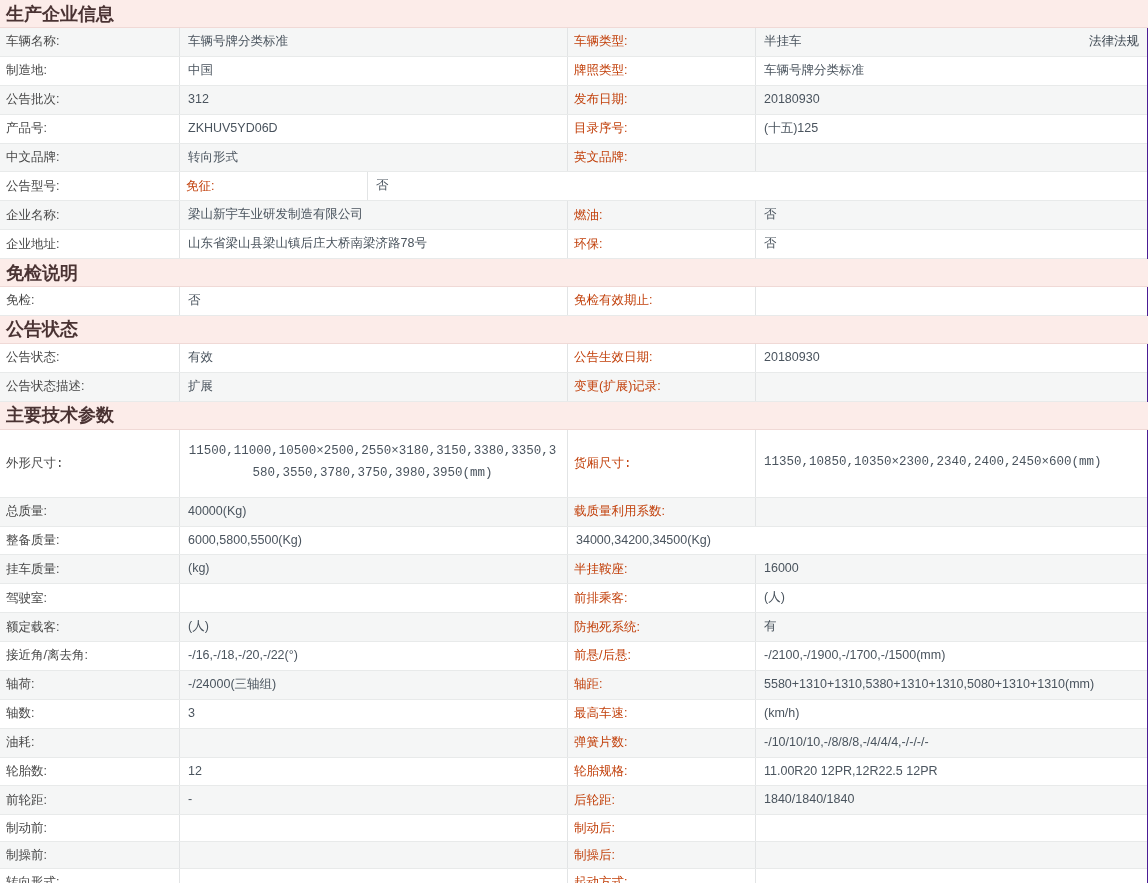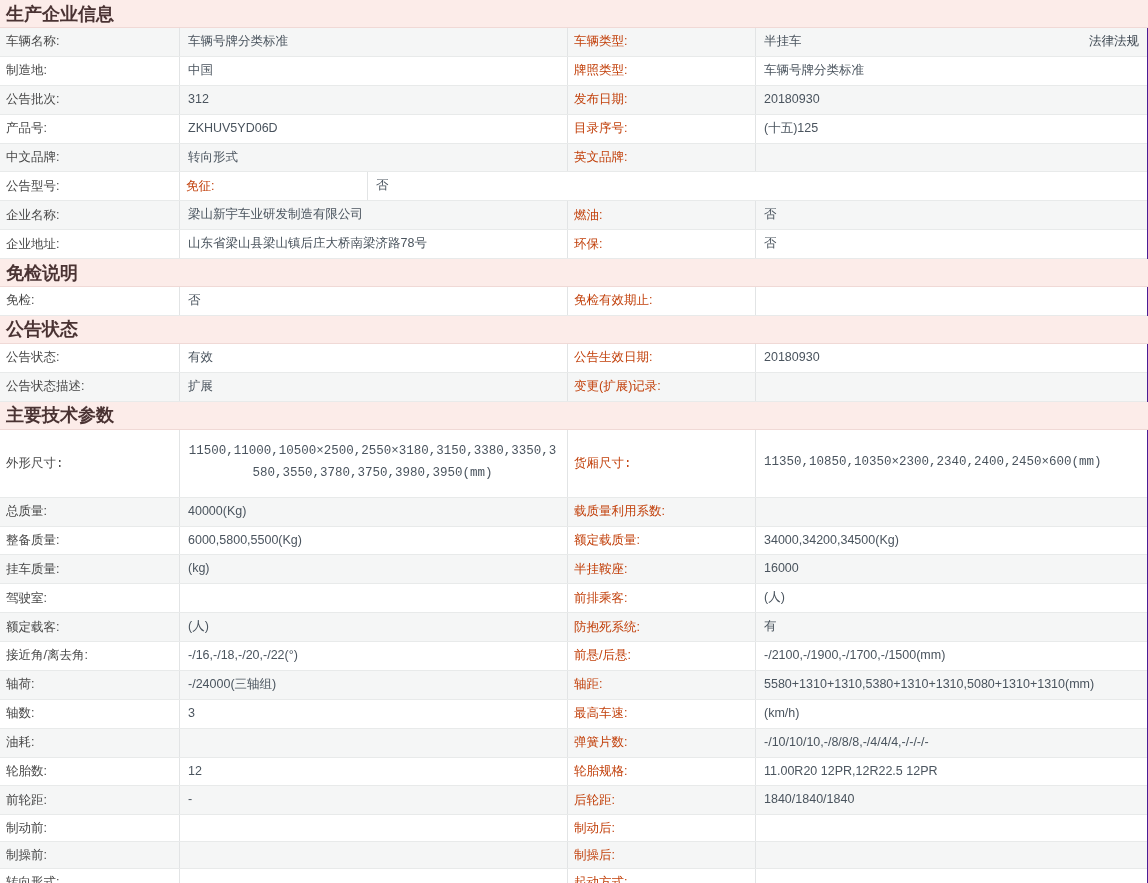--- a/index.html
+++ b/index.html
@@ -164,21 +164,20 @@
           <div class="cell lbl1">总质量:</div>
           <div class="cell val1">40000(Kg)</div>
           <div class="cell lbl2">载质量利用系数:</div>
           <div class="cell val2">
             <span class="vtext"></span>
           </div>
         </div>
         <div class="row">
           <div class="cell lbl1">整备质量:</div>
           <div class="cell val1">6000,5800,5500(Kg)</div>
-          <div class="cell lbl2">额定载质量:</div>
           <div class="cell val2">
             <span class="vtext">34000,34200,34500(Kg)</span>
           </div>
         </div>
         <div class="row shade">
           <div class="cell lbl1">挂车质量:</div>
           <div class="cell val1">(kg)</div>
           <div class="cell lbl2">半挂鞍座:</div>
           <div class="cell val2">
             <span class="vtext">16000</span>

